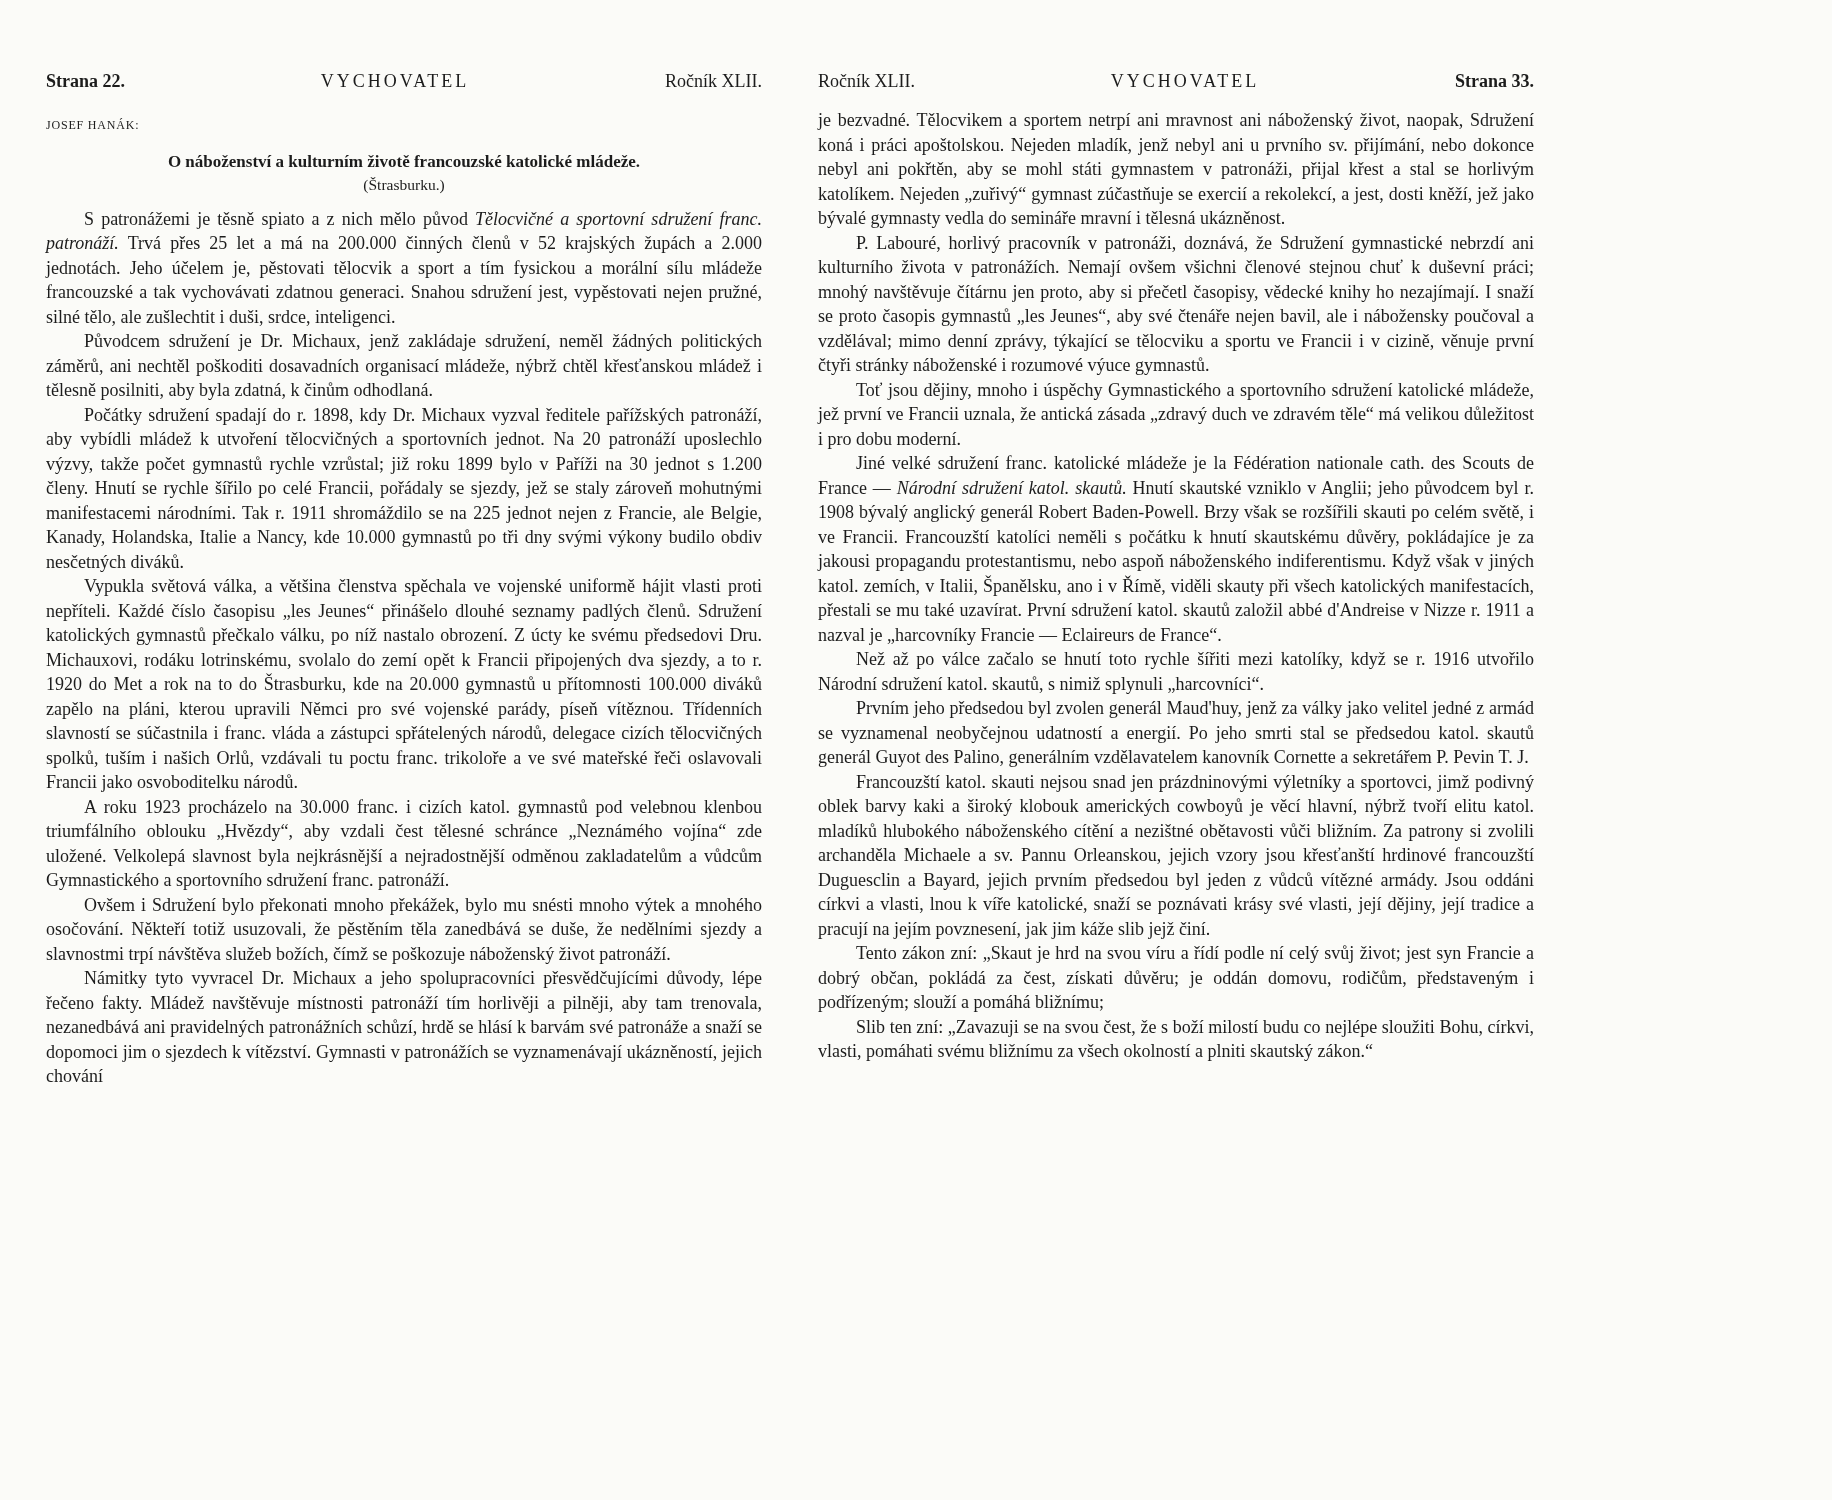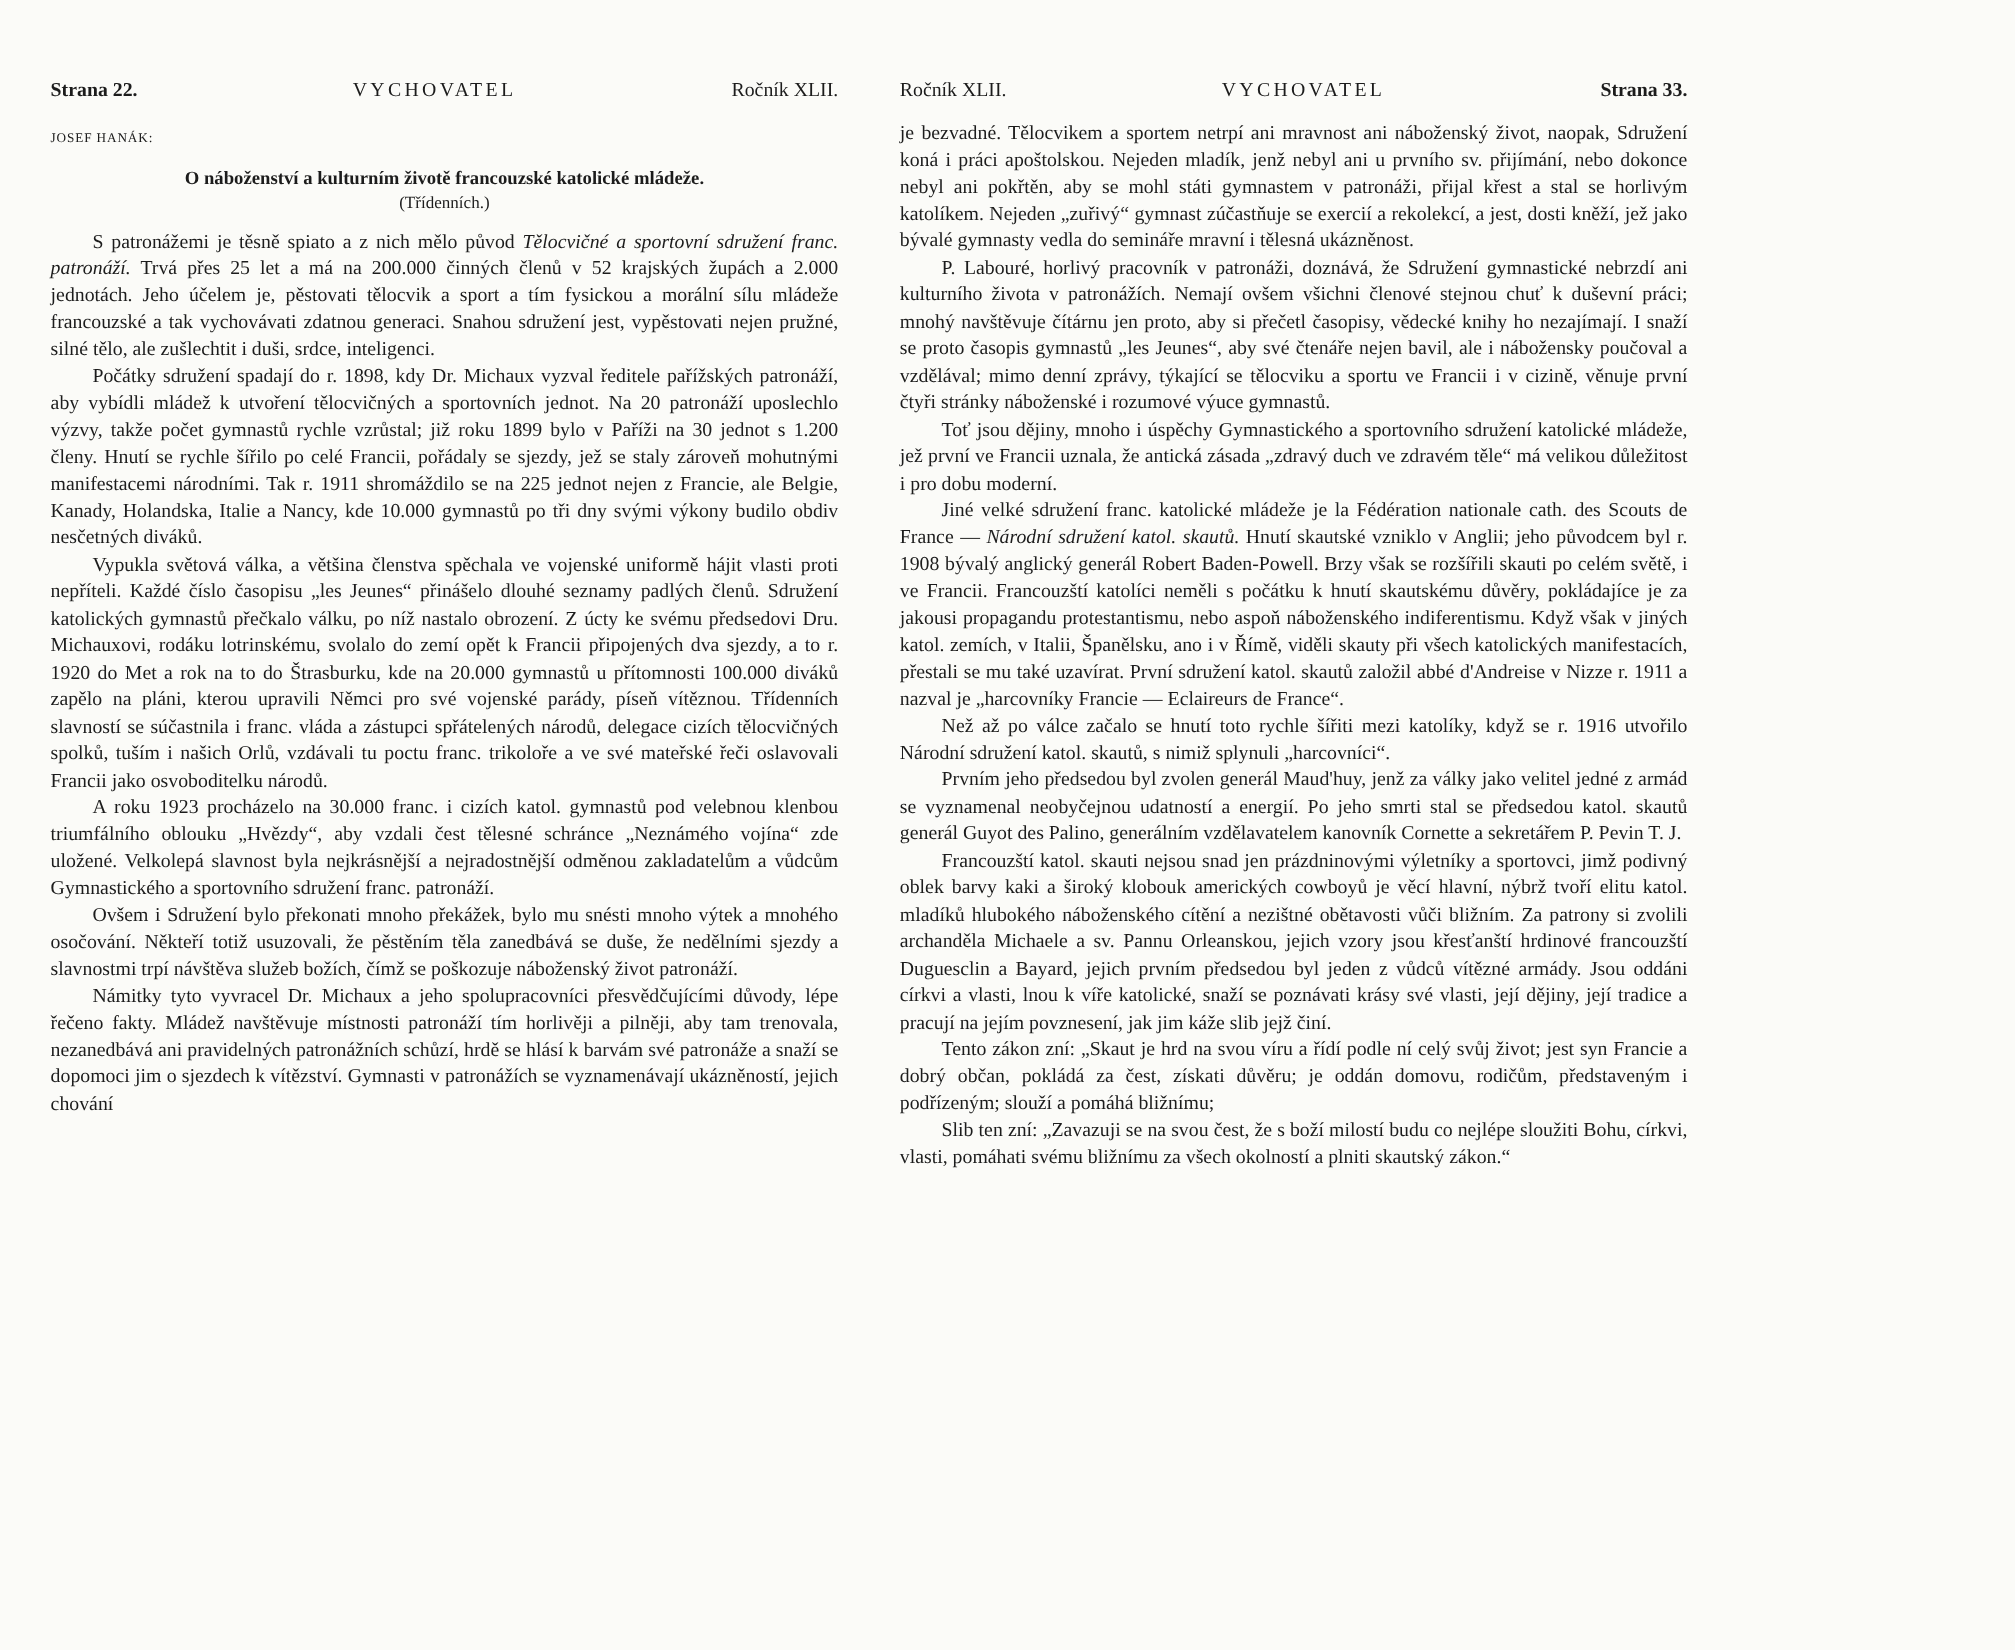--- a/index.html
+++ b/index.html
@@ -61,23 +61,24 @@
 <div class="spread">
 
   <section class="page page-left">
     <header class="page-header">
       <span class="ph-left bold">Strana 22.</span>
       <span class="ph-center">VYCHOVATEL</span>
       <span class="ph-right">Ročník XLII.</span>
     </header>
     <div class="author">JOSEF HANÁK:</div>
     <h1 class="title">O náboženství a kulturním životě francouzské katolické mládeže.</h1>
-    <div class="subtitle">(Třídenních.)</div>
+    <div class="subtitle">(Štrasburku.)</div>
     <div class="body">
         <p><span>S patronážemi je těsně spiato a z nich mělo původ </span><span class="it">Tělocvičné a sportovní sdružení franc. patronáží.</span><span> Trvá přes 25 let a má na 200.000 činných členů v 52 krajských župách a 2.000 jednotách. Jeho účelem je, pěstovati tělocvik a sport a tím fysickou a morální sílu mládeže francouzské a tak vychovávati zdatnou generaci. Snahou sdružení jest, vypěstovati nejen pružné, silné tělo, ale zušlechtit i duši, srdce, inteligenci.</span></p>
+        <p><span>Původcem sdružení je Dr. Michaux, jenž zakládaje sdružení, neměl žádných politických záměrů, ani nechtěl poškoditi dosavadních organisací mládeže, nýbrž chtěl křesťanskou mládež i tělesně posilniti, aby byla zdatná, k činům odhodlaná.</span></p>
         <p><span>Počátky sdružení spadají do r. 1898, kdy Dr. Michaux vyzval ředitele pařížských patronáží, aby vybídli mládež k utvoření tělocvičných a sportovních jednot. Na 20 patronáží uposlechlo výzvy, takže počet gymnastů rychle vzrůstal; již roku 1899 bylo v Paříži na 30 jednot s 1.200 členy. Hnutí se rychle šířilo po celé Francii, pořádaly se sjezdy, jež se staly zároveň mohutnými manifestacemi národními. Tak r. 1911 shromáždilo se na 225 jednot nejen z Francie, ale Belgie, Kanady, Holandska, Italie a Nancy, kde 10.000 gymnastů po tři dny svými výkony budilo obdiv nesčetných diváků.</span></p>
         <p><span>Vypukla světová válka, a většina členstva spěchala ve vojenské uniformě hájit vlasti proti nepříteli. Každé číslo časopisu „les Jeunes“ přinášelo dlouhé seznamy padlých členů. Sdružení katolických gymnastů přečkalo válku, po níž nastalo obrození. Z úcty ke svému předsedovi Dru. Michauxovi, rodáku lotrinskému, svolalo do zemí opět k Francii připojených dva sjezdy, a to r. 1920 do Met a rok na to do Štrasburku, kde na 20.000 gymnastů u přítomnosti 100.000 diváků zapělo na pláni, kterou upravili Němci pro své vojenské parády, píseň vítěznou. Třídenních slavností se súčastnila i franc. vláda a zástupci spřátelených národů, delegace cizích tělocvičných spolků, tuším i našich Orlů, vzdávali tu poctu franc. trikoloře a ve své mateřské řeči oslavovali Francii jako osvoboditelku národů.</span></p>
         <p><span>A roku 1923 procházelo na 30.000 franc. i cizích katol. gymnastů pod velebnou klenbou triumfálního oblouku „Hvězdy“, aby vzdali čest tělesné schránce „Neznámého vojína“ zde uložené. Velkolepá slavnost byla nejkrásnější a nejradostnější odměnou zakladatelům a vůdcům Gymnastického a sportovního sdružení franc. patronáží.</span></p>
         <p><span>Ovšem i Sdružení bylo překonati mnoho překážek, bylo mu snésti mnoho výtek a mnohého osočování. Někteří totiž usuzovali, že pěstěním těla zanedbává se duše, že nedělními sjezdy a slavnostmi trpí návštěva služeb božích, čímž se poškozuje náboženský život patronáží.</span></p>
         <p><span>Námitky tyto vyvracel Dr. Michaux a jeho spolupracovníci přesvědčujícími důvody, lépe řečeno fakty. Mládež navštěvuje místnosti patronáží tím horlivěji a pilněji, aby tam trenovala, nezanedbává ani pravidelných patronážních schůzí, hrdě se hlásí k barvám své patronáže a snaží se dopomoci jim o sjezdech k vítězství. Gymnasti v patronážích se vyznamenávají ukázněností, jejich chování</span></p>
       </div>
   </section>
 
   <section class="page page-right">
     <header class="page-header">

